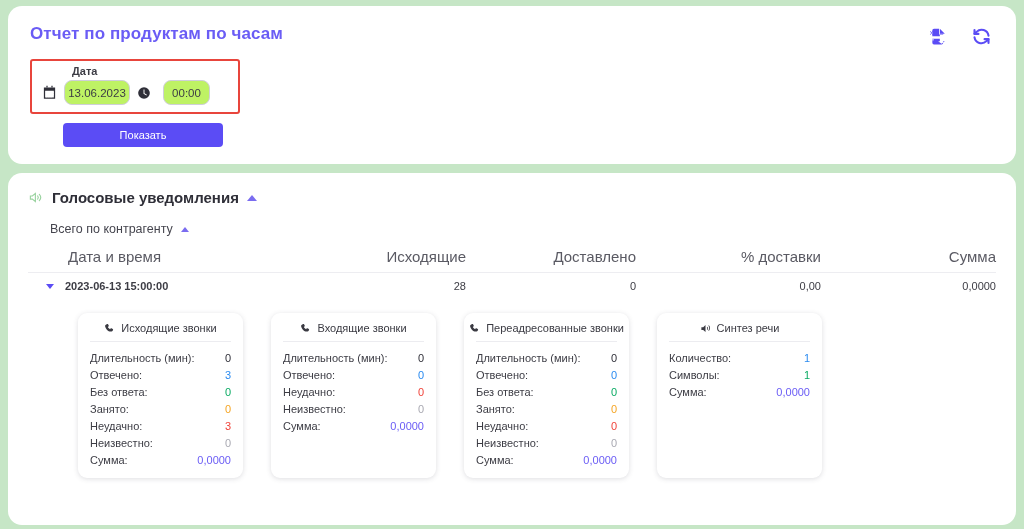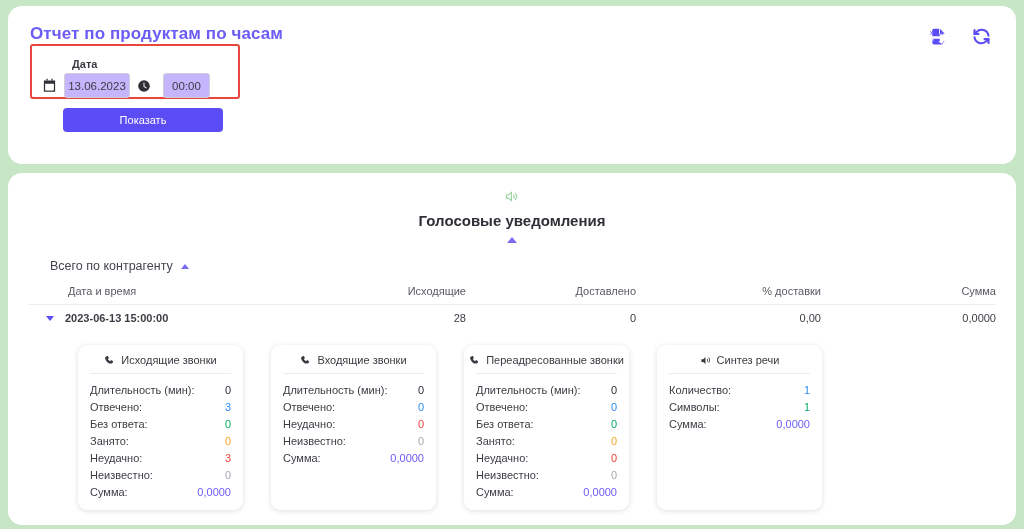--- a/index.html
+++ b/index.html
@@ -45,50 +45,51 @@
     top: 20px;
     right: 24px;
     display: flex;
     gap: 22px;
     align-items: center;
   }
   .act-icon { cursor: pointer; line-height: 0; }
 
   
   #date-filter-box {
+    margin-top: 15px;
     border: 2px solid #e8453c;
     border-radius: 3px;
     width: 210px;
     height: 55px;
-    padding: 12px 10px 0 10px;
+    padding: 4px 10px 0 10px;
     position: relative;
   }
   #date-label {
     font-size: 11px;
     font-weight: 700;
     color: #3c3c44;
     margin-left: 30px;
   }
   .field-row {
     display: flex;
     align-items: center;
     gap: 7px;
     margin-top: 3px;
   }
   .glyph-ico { line-height: 0; flex: 0 0 auto; }
   .mini-input {
     border: 1px solid #cfcfd8;
-    border-radius: 3px;
+    border-radius: 8px;
     height: 25px;
     width: 66px;
     font-family: "Liberation Sans", sans-serif;
     font-size: 11.5px;
     color: #3c3c44;
     text-align: center;
-    background: #c4b5fd;
+    background: #bef264;
     outline: none;
   }
   .mini-input#time-input { width: 47px; margin-left: 5px; }
 
   #show-button {
     margin-top: 9px;
     margin-left: 33px;
     width: 160px;
     height: 24px;
     background: #5b4cf5;
@@ -104,21 +105,20 @@
   #results-panel {
     margin-top: 9px;
     height: 352px;
     padding: 16px 20px 0 20px;
   }
 
   #section-head {
     display: flex;
     align-items: center;
     gap: 8px;
-    flex-direction: column;
   }
   #section-title {
     font-size: 15px;
     font-weight: 700;
     color: #2f2f38;
   }
   .tri-up, .tri-down {
     width: 0; height: 0;
     border-left: 5px solid transparent;
     border-right: 5px solid transparent;
@@ -137,21 +137,21 @@
   }
   #subgroup-label { font-size: 12.5px; color: #45454e; }
 
   
   table#summary-table {
     width: 100%;
     border-collapse: collapse;
     margin-top: 7px;
   }
   #summary-table th {
-    font-size: 11px;
+    font-size: 15px;
     font-weight: 400;
     color: #5a5a63;
     padding: 5px 0 7px 0;
     text-align: right;
   }
   #summary-table th.col-dt { text-align: left; padding-left: 40px; }
   #summary-table td {
     font-size: 11px;
     color: #3c3c44;
     padding: 7px 0;

